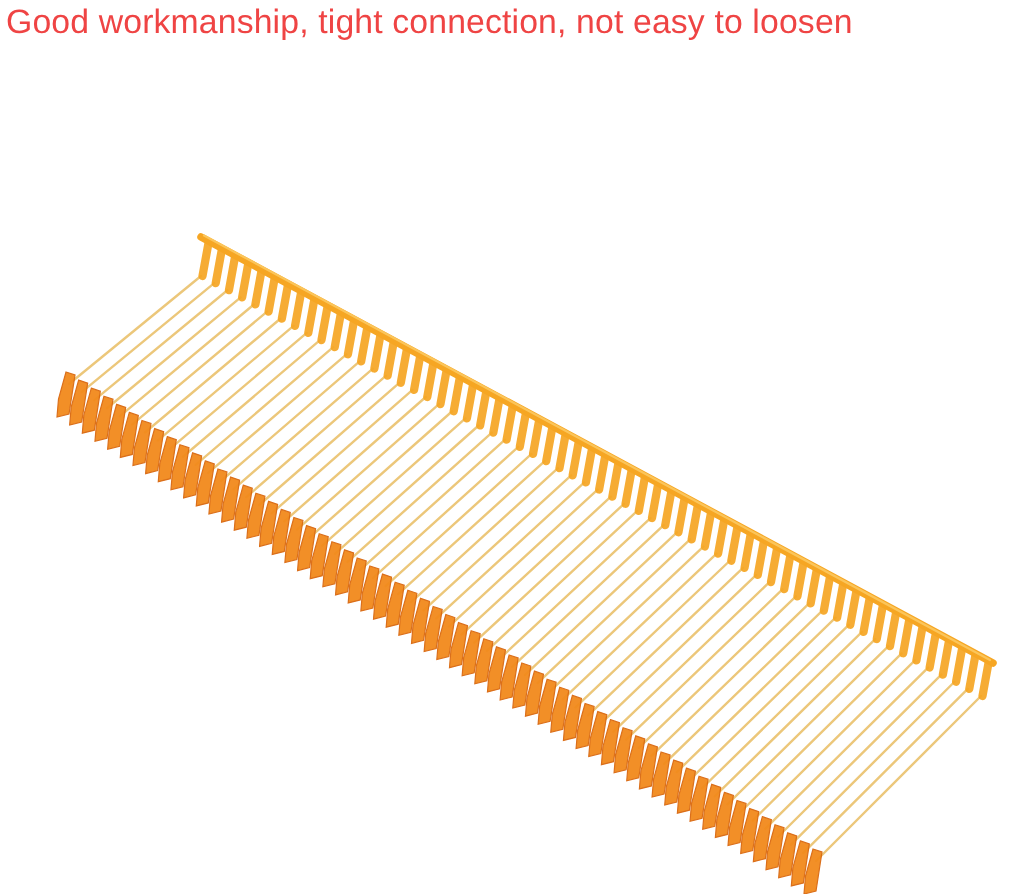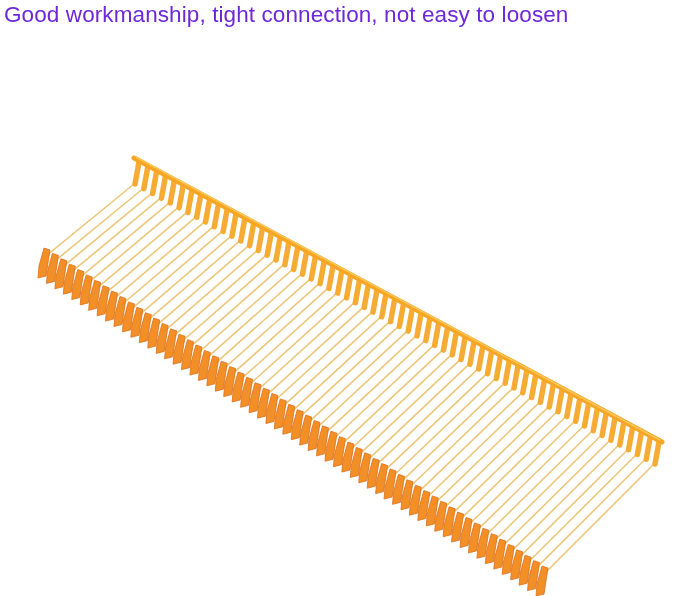--- a/index.html
+++ b/index.html
@@ -1,19 +1,19 @@
 <!DOCTYPE html>
 <html><head>
 <meta charset="utf-8">
 <style>
   html, body { margin: 0; padding: 0; background: #ffffff; }
   body { width: 679px; height: 596px; position: relative; overflow: hidden; font-family: "Liberation Sans", sans-serif; }
   .caption {
     position: absolute; left: 4px; top: 2px;
-    font-size: 22.5px; color: #6d28d9; letter-spacing: 0.1px;
+    font-size: 22.5px; color: #ef4444; letter-spacing: 0.1px;
     white-space: nowrap;
   }
   .photo { position: absolute; left: 0; top: 0; }
 </style>
 </head>
 <body>
 
 <div class="caption">Good workmanship, tight connection, not easy to loosen</div>
 
 <svg class="photo" width="679" height="596" viewBox="0 0 679 596" xmlns="http://www.w3.org/2000/svg">

